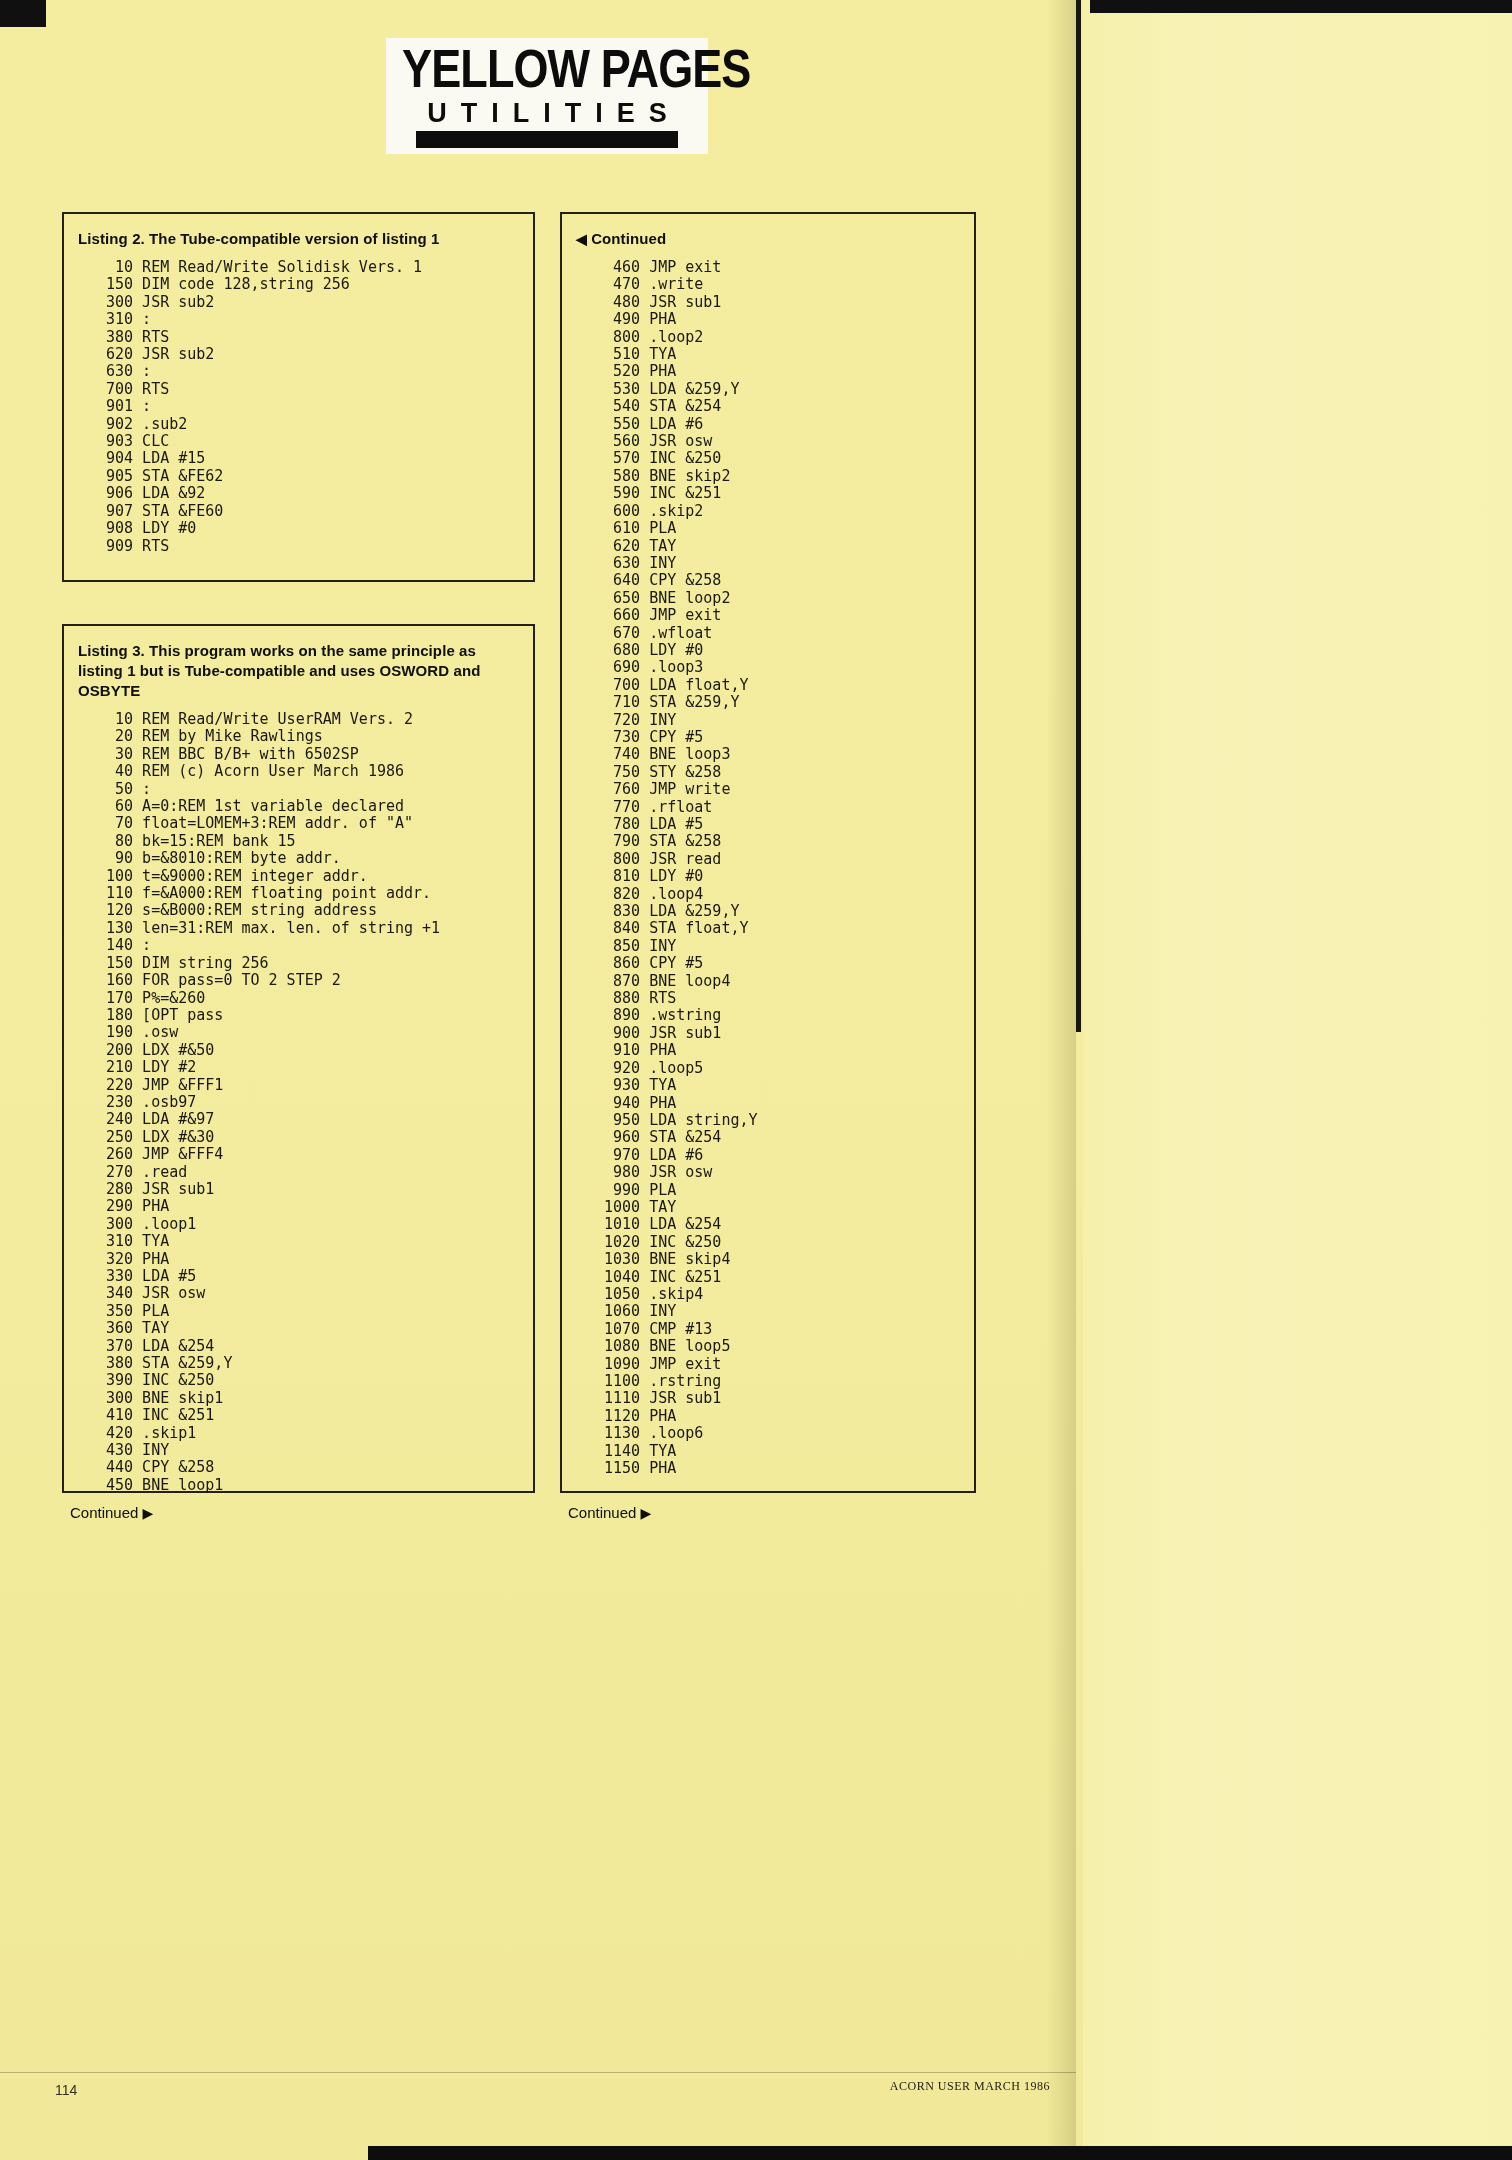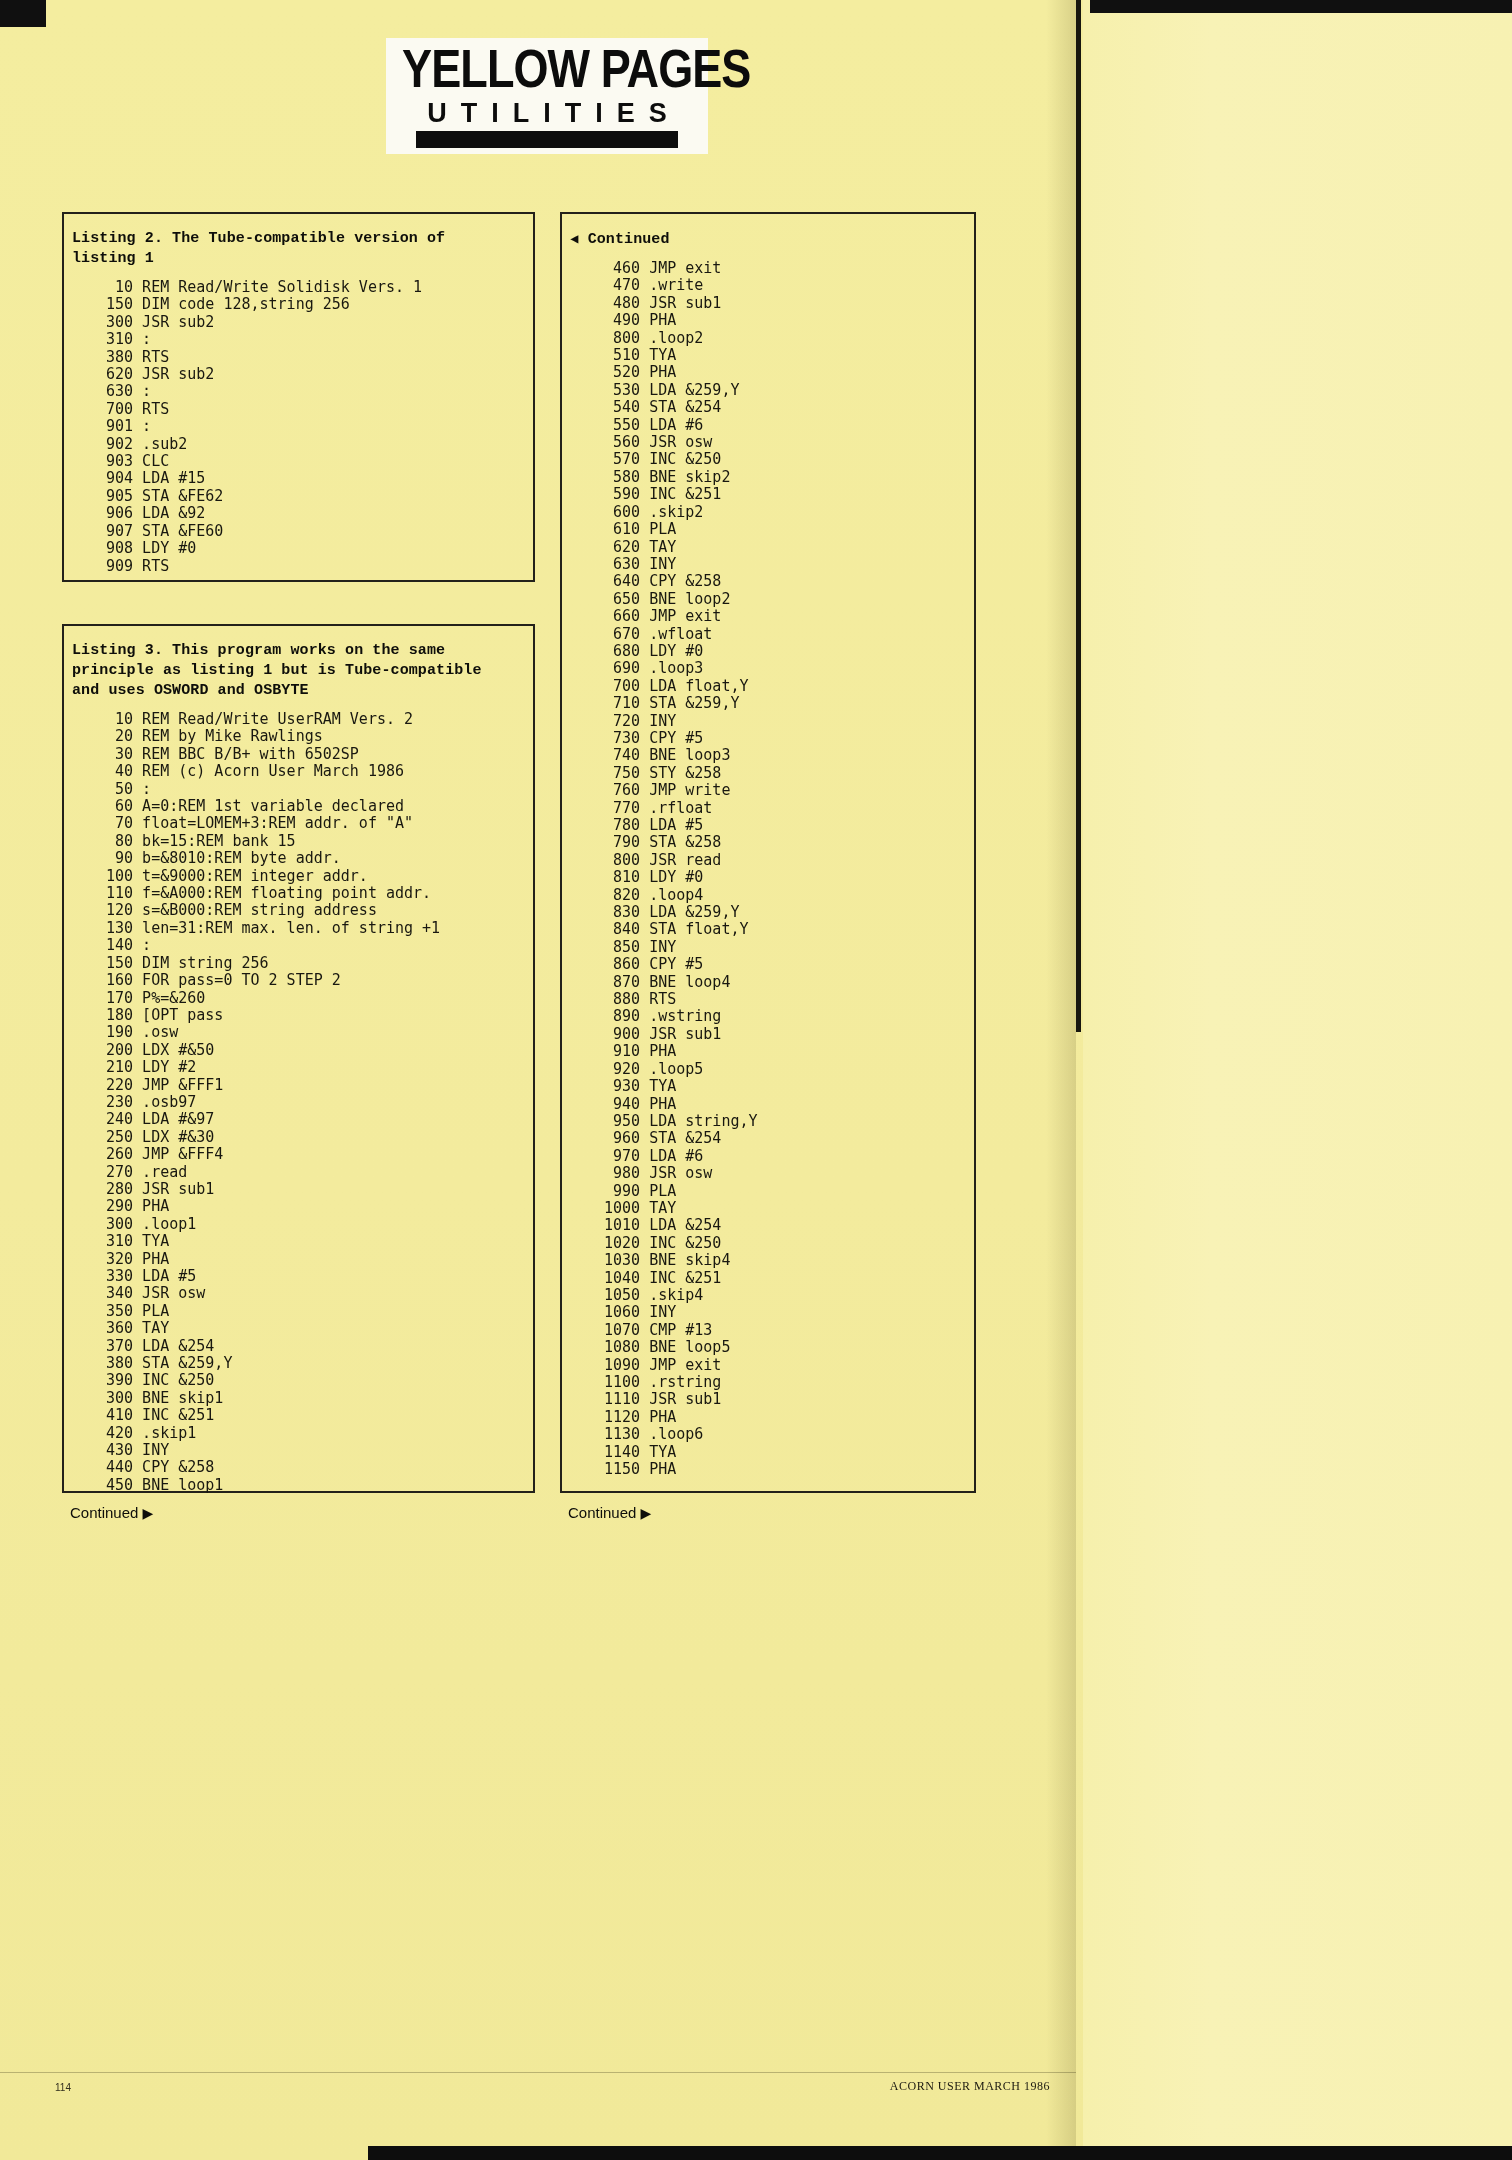--- a/index.html
+++ b/index.html
@@ -36,38 +36,38 @@
   .masthead-bar { width:262px; height:17px; background:#0d0d0d; margin:5px auto 6px; }
 
   
   .listing-box { position:absolute; border:2px solid #23211a; }
   .box-listing2 { left:62px; top:212px; width:473px; height:370px; }
   .box-listing3 { left:62px; top:624px; width:473px; height:869px; }
   .box-right    { left:560px; top:212px; width:416px; height:1281px; }
 
   .caption {
     font-size:15px; font-weight:bold; line-height:20px;
-    padding:15px 16px 6px 8px; color:#0e0e0a; letter-spacing:0.1px;font-family:Liberation Mono, monospace;
+    padding:15px 16px 6px 14px; color:#0e0e0a; letter-spacing:0.1px;
   }
   .code { padding:4px 8px 0 42px; }
   .code-line {
     font-family:"DejaVu Sans Mono", monospace;
     font-size:15px; line-height:17.4px; white-space:pre; color:#191810;
   }
 
   .continued-marker {
     position:absolute; top:1504px; font-size:15px; font-weight:normal; color:#0e0e0a;
   }
   .continued-marker.left  { left:70px; }
   .continued-marker.right { left:568px; }
   .tri { font-size:14px; }
 
   
   .footer-rule { position:absolute; left:0; top:2072px; width:1076px; height:1px; background:rgba(40,35,10,0.28); }
-  .page-number { position:absolute; left:55px; top:2082px; font-size:10px; color:#33301f; }
+  .page-number { position:absolute; left:55px; top:2082px; font-size:14px; color:#33301f; }
   .footer-right {
     position:absolute; right:462px; top:2079px; font-size:12px;
     font-family:"Liberation Serif", serif; color:#1c1a10; letter-spacing:0.5px; white-space:nowrap;
   }
 </style>
 </head>
 <body>
 
 <div class="page">
 

